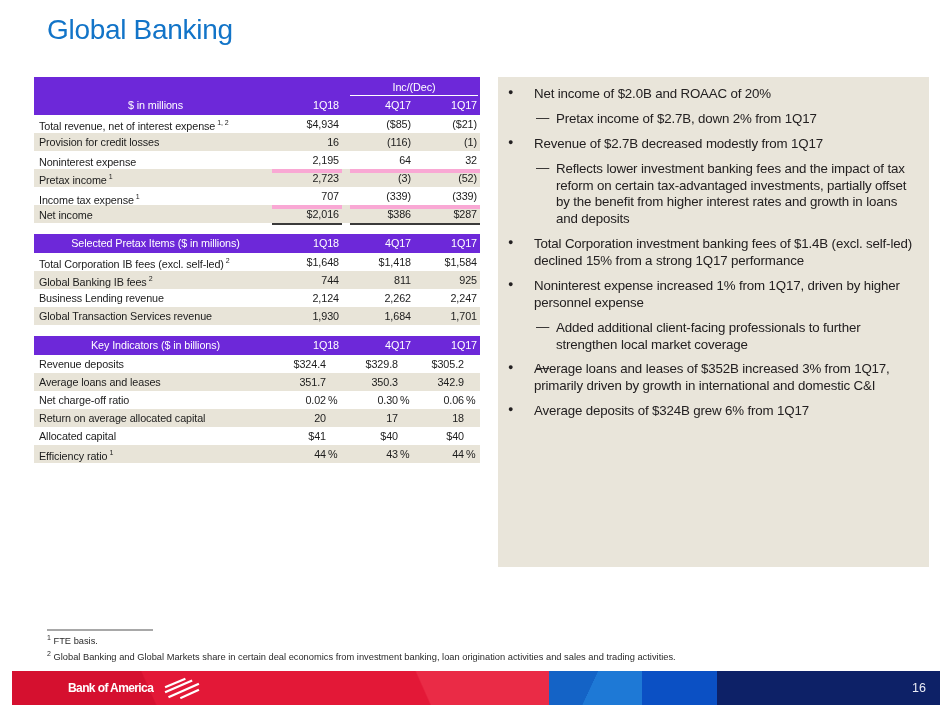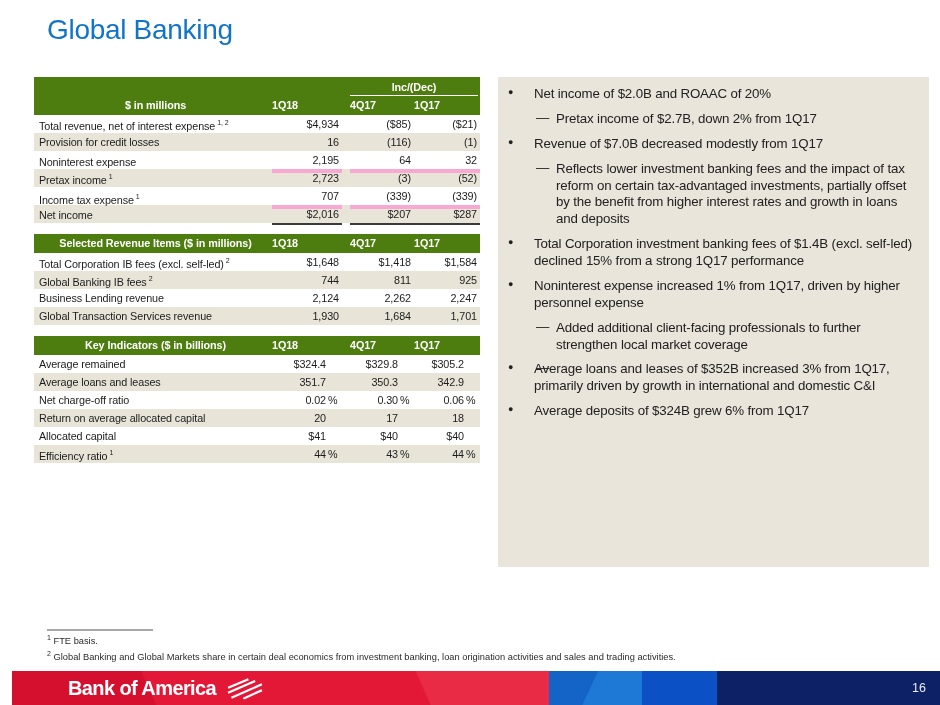--- a/index.html
+++ b/index.html
@@ -13,26 +13,26 @@
   .title {
     position:absolute; left:35px; top:14px; margin:0;
     font-size:28px; font-weight:500; color:#1274C8; letter-spacing:-0.3px;
   }
 
   
   .left-col { position:absolute; left:22px; top:77px; width:446px; }
   .tbl { width:446px; font-size:10.8px; color:#1c1c1c; letter-spacing:-0.1px; }
   .tbl + .tbl { margin-top:11px; }
   .grid { display:grid; grid-template-columns:1fr 70px 8px 64px 66px; align-items:center; }
-  .thead { background:#4d7c0f; color:#ffffff; font-weight:bold; }
+  .thead { background:#6d28d9; color:#ffffff; font-weight:normal; }
   .hrow { height:19px; line-height:19px; }
   .hblank { grid-column:1/4; }
   .hspan { grid-column:4/6; text-align:center; border-bottom:1px solid #ffffff; height:18px; line-height:19px; margin-right:2px; }
   .hl { padding-left:5px; text-align:center; white-space:nowrap; }
-  .hc { text-align:left; padding-right:3px; }
+  .hc { text-align:right; padding-right:3px; }
   .t-row { height:18px; line-height:18px; }
   .rows .t-row:nth-child(even) { background:#E8E4D8; }
   .cl { padding-left:5px; white-space:nowrap; overflow:hidden; }
   .cl sup { font-size:7px; margin-left:2px; }
   .cgap { height:100%; }
   .cv { text-align:right; padding-right:3px; position:relative; height:100%; line-height:18px; white-space:nowrap; }
   .rule { border-bottom:4px solid #f9a8d4; }
   .rule-strong { border-bottom:2.5px solid #3a3a3a; }
   .units .cv { padding-right:16px; }
   .units .cv .unit { position:absolute; right:2px; top:0; width:12px; text-align:left; }
@@ -56,21 +56,21 @@
 
   
   .footer { position:absolute; left:0; bottom:0; width:940px; height:34px; display:flex; }
   .f-red {
     width:537px; position:relative; background-color:#E31837;
     background-image:
       linear-gradient(66deg, #D5102F 0%, #D5102F 26%, rgba(0,0,0,0) 26.3%),
       linear-gradient(246deg, #EA2B46 0%, #EA2B46 24%, rgba(0,0,0,0) 24.3%);
   }
   .logo { position:absolute; left:56px; top:50%; transform:translateY(-50%); display:flex; align-items:center; gap:9px; }
-  .logo-text { color:#ffffff; font-weight:bold; font-size:20px; letter-spacing:-0.6px; white-space:nowrap; }
+  .logo-text { color:#ffffff; font-weight:bold; font-size:12px; letter-spacing:-0.6px; white-space:nowrap; }
   .flag { width:40px; height:22px; }
   .f-b1 { width:93px; background:linear-gradient(115deg,#1463C6 45%, #1E79D6 45.4%); }
   .f-b2 { width:75px; background:#0B50C4; }
   .f-navy { flex:1; background:#0D2167; position:relative; }
   .page { position:absolute; right:26px; top:50%; transform:translateY(-50%); color:#E9ECF5; font-size:12.5px; }
 </style>
 </head>
 <body>
 
 <div class="slide">
@@ -124,29 +124,29 @@
             <div class="cl">Income tax expense<sup>1</sup></div>
             <div class="cv rule">707</div>
             <div class="cgap"></div>
             <div class="cv rule">(339)</div>
             <div class="cv rule">(339)</div>
           </div>
           <div class="t-row grid">
             <div class="cl">Net income</div>
             <div class="cv rule-strong">$2,016</div>
             <div class="cgap"></div>
-            <div class="cv rule-strong">$207</div>
+            <div class="cv rule-strong">$386</div>
             <div class="cv rule-strong">$287</div>
           </div>
         </div>
       </div>
       <div class="tbl">
         <div class="thead">
           <div class="hrow grid">
-            <div class="hl">Selected Revenue Items ($ in millions)</div>
+            <div class="hl">Selected Pretax Items ($ in millions)</div>
             <div class="hc">1Q18</div>
             <div class="cgap"></div>
             <div class="hc">4Q17</div>
             <div class="hc">1Q17</div>
           </div>
         </div>
         <div class="rows">
           <div class="t-row grid">
             <div class="cl">Total Corporation IB fees (excl. self-led)<sup>2</sup></div>
             <div class="cv">$1,648</div>
@@ -182,21 +182,21 @@
           <div class="hrow grid">
             <div class="hl">Key Indicators ($ in billions)</div>
             <div class="hc">1Q18</div>
             <div class="cgap"></div>
             <div class="hc">4Q17</div>
             <div class="hc">1Q17</div>
           </div>
         </div>
         <div class="rows">
           <div class="t-row grid">
-            <div class="cl">Average remained</div>
+            <div class="cl">Revenue deposits</div>
             <div class="cv"><span class="num">$324.4</span><span class="unit"></span></div>
             <div class="cgap"></div>
             <div class="cv"><span class="num">$329.8</span><span class="unit"></span></div>
             <div class="cv"><span class="num">$305.2</span><span class="unit"></span></div>
           </div>
           <div class="t-row grid">
             <div class="cl">Average loans and leases</div>
             <div class="cv"><span class="num">351.7</span><span class="unit"></span></div>
             <div class="cgap"></div>
             <div class="cv"><span class="num">350.3</span><span class="unit"></span></div>
@@ -230,21 +230,21 @@
             <div class="cv"><span class="num">43</span><span class="unit">%</span></div>
             <div class="cv"><span class="num">44</span><span class="unit">%</span></div>
           </div>
         </div>
       </div>
     </div>
 
   <div class="panel" id="bullets">
       <div class="bullet l1"><span class="marker">●</span><span class="btext">Net income of $2.0B and ROAAC of 20%</span></div>
       <div class="bullet l2"><span class="marker">—</span><span class="btext">Pretax income of $2.7B, down 2% from 1Q17</span></div>
-      <div class="bullet l1"><span class="marker">●</span><span class="btext">Revenue of $7.0B decreased modestly from 1Q17</span></div>
+      <div class="bullet l1"><span class="marker">●</span><span class="btext">Revenue of $2.7B decreased modestly from 1Q17</span></div>
       <div class="bullet l2"><span class="marker">—</span><span class="btext">Reflects lower investment banking fees and the impact of tax reform on certain tax-advantaged investments, partially offset by the benefit from higher interest rates and growth in loans and deposits</span></div>
       <div class="bullet l1"><span class="marker">●</span><span class="btext">Total Corporation investment banking fees of $1.4B (excl. self-led) declined 15% from a strong 1Q17 performance</span></div>
       <div class="bullet l1"><span class="marker">●</span><span class="btext">Noninterest expense increased 1% from 1Q17, driven by higher personnel expense</span></div>
       <div class="bullet l2"><span class="marker">—</span><span class="btext">Added additional client-facing professionals to further strengthen local market coverage</span></div>
       <div class="bullet l2"><span class="marker">—</span></div>
       <div class="bullet l1"><span class="marker">●</span><span class="btext">Average loans and leases of $352B increased 3% from 1Q17, primarily driven by growth in international and domestic C&amp;I</span></div>
       <div class="bullet l1"><span class="marker">●</span><span class="btext">Average deposits of $324B grew 6% from 1Q17</span></div>
     </div>
 
   <div class="fn-rule"></div>

